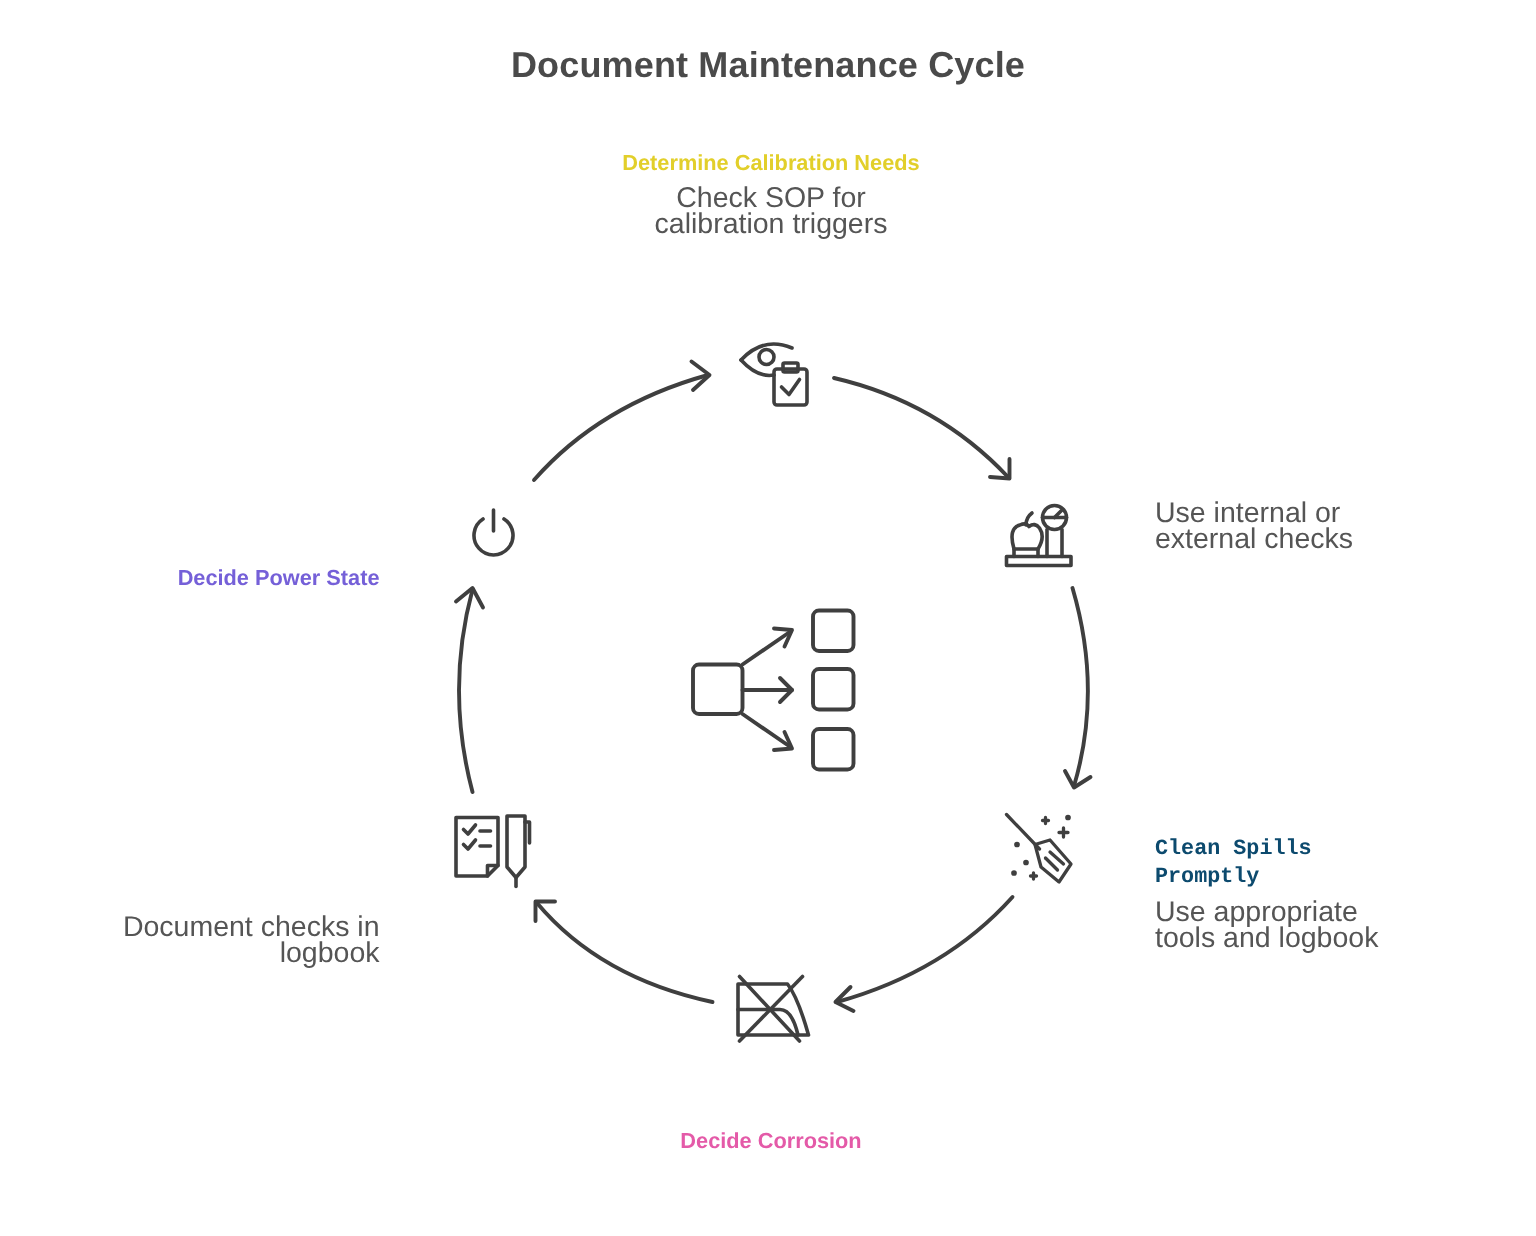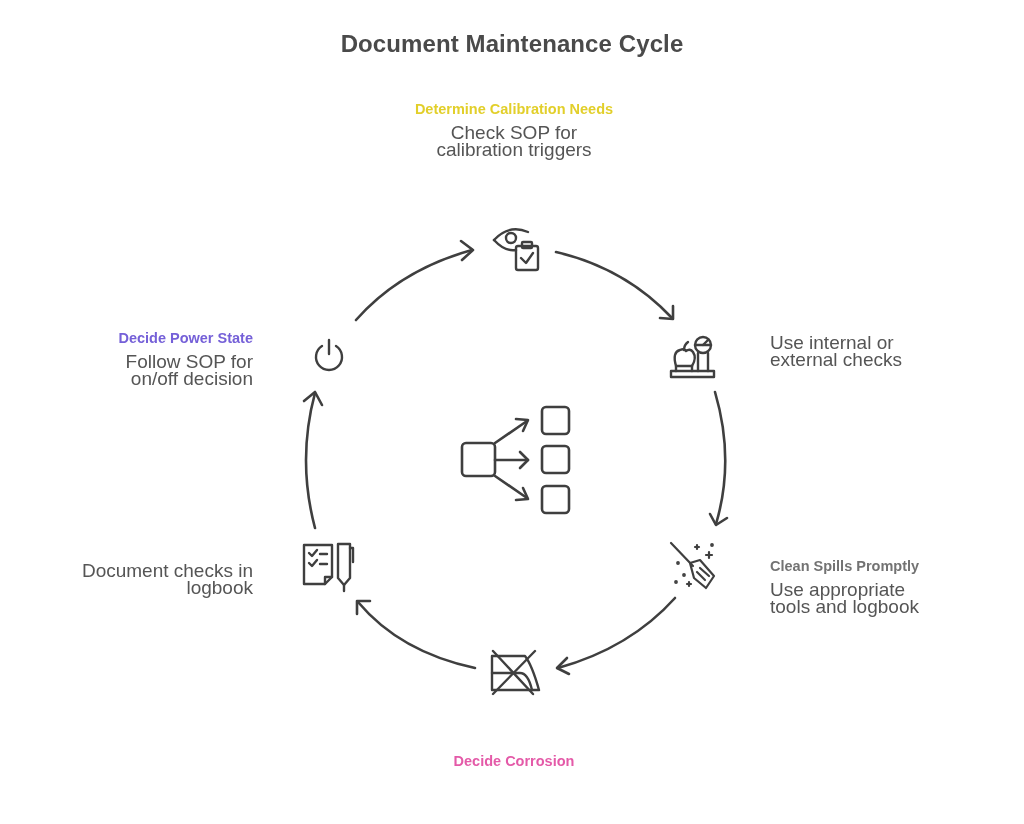--- a/index.html
+++ b/index.html
@@ -5,21 +5,21 @@
     html, body { margin: 0; padding: 0; background: #ffffff; }
     body { width: 1024px; height: 824px; position: relative; overflow: hidden;
            font-family: "Liberation Sans", "DejaVu Sans", sans-serif; }
     .title { position: absolute; top: 30px; left: 0; width: 1024px; text-align: center;
              font-size: 24px; font-weight: bold; color: #4a4a4a; letter-spacing: 0.1px; }
     svg.diagram { position: absolute; left: 0; top: 0; }
     .step { position: absolute; }
     .step .head { font-size: 14.5px; font-weight: bold; line-height: 19px; }
     .step .desc { font-size: 19px; color: #555555; line-height: 17px; margin-top: 5px; }
     .center { text-align: center; }
-    .right { text-align: right; }
+    .right { text-align: right; margin-top: 48px; }
     .left { text-align: left; }
   </style>
 </head>
 <body>
 
 <div class="title">Document Maintenance Cycle</div>
 
 <svg class="diagram" width="1024" height="824" viewBox="0 0 1024 824">
   <g fill="none" stroke="#3f3f3f" stroke-width="2.6" stroke-linecap="round" stroke-linejoin="round">
 
@@ -130,28 +130,27 @@
 <div class="step center" style="left:412px; top:100px; width:204px;">
   <div class="head" style="color:#e2cf2a;">Determine Calibration Needs</div>
   <div class="desc">Check SOP for calibration triggers</div>
 </div>
 
 <div class="step left" style="left:770px; top:329px; width:180px;">
   <div class="desc">Use internal or external checks</div>
 </div>
 
 <div class="step left" style="left:770px; top:557px; width:180px;">
-  <div class="head" style="color:#737373;">Clean Spills Promptly</div>
+  <div class="head" style="color:#0c4a6e;font-family:Liberation Mono, monospace;">Clean Spills Promptly</div>
   <div class="desc">Use appropriate tools and logbook</div>
 </div>
 
 <div class="step center" style="left:412px; top:752px; width:204px;">
   <div class="head" style="color:#e45aa8;">Decide Corrosion</div>
 </div>
 
 <div class="step right" style="left:53px; top:557px; width:200px;">
   <div class="desc">Document checks in logbook</div>
 </div>
 
 <div class="step right" style="left:93px; top:329px; width:160px;">
   <div class="head" style="color:#7560d8;">Decide Power State</div>
-  <div class="desc">Follow SOP for on/off decision</div>
 </div>
 
 </body></html>

